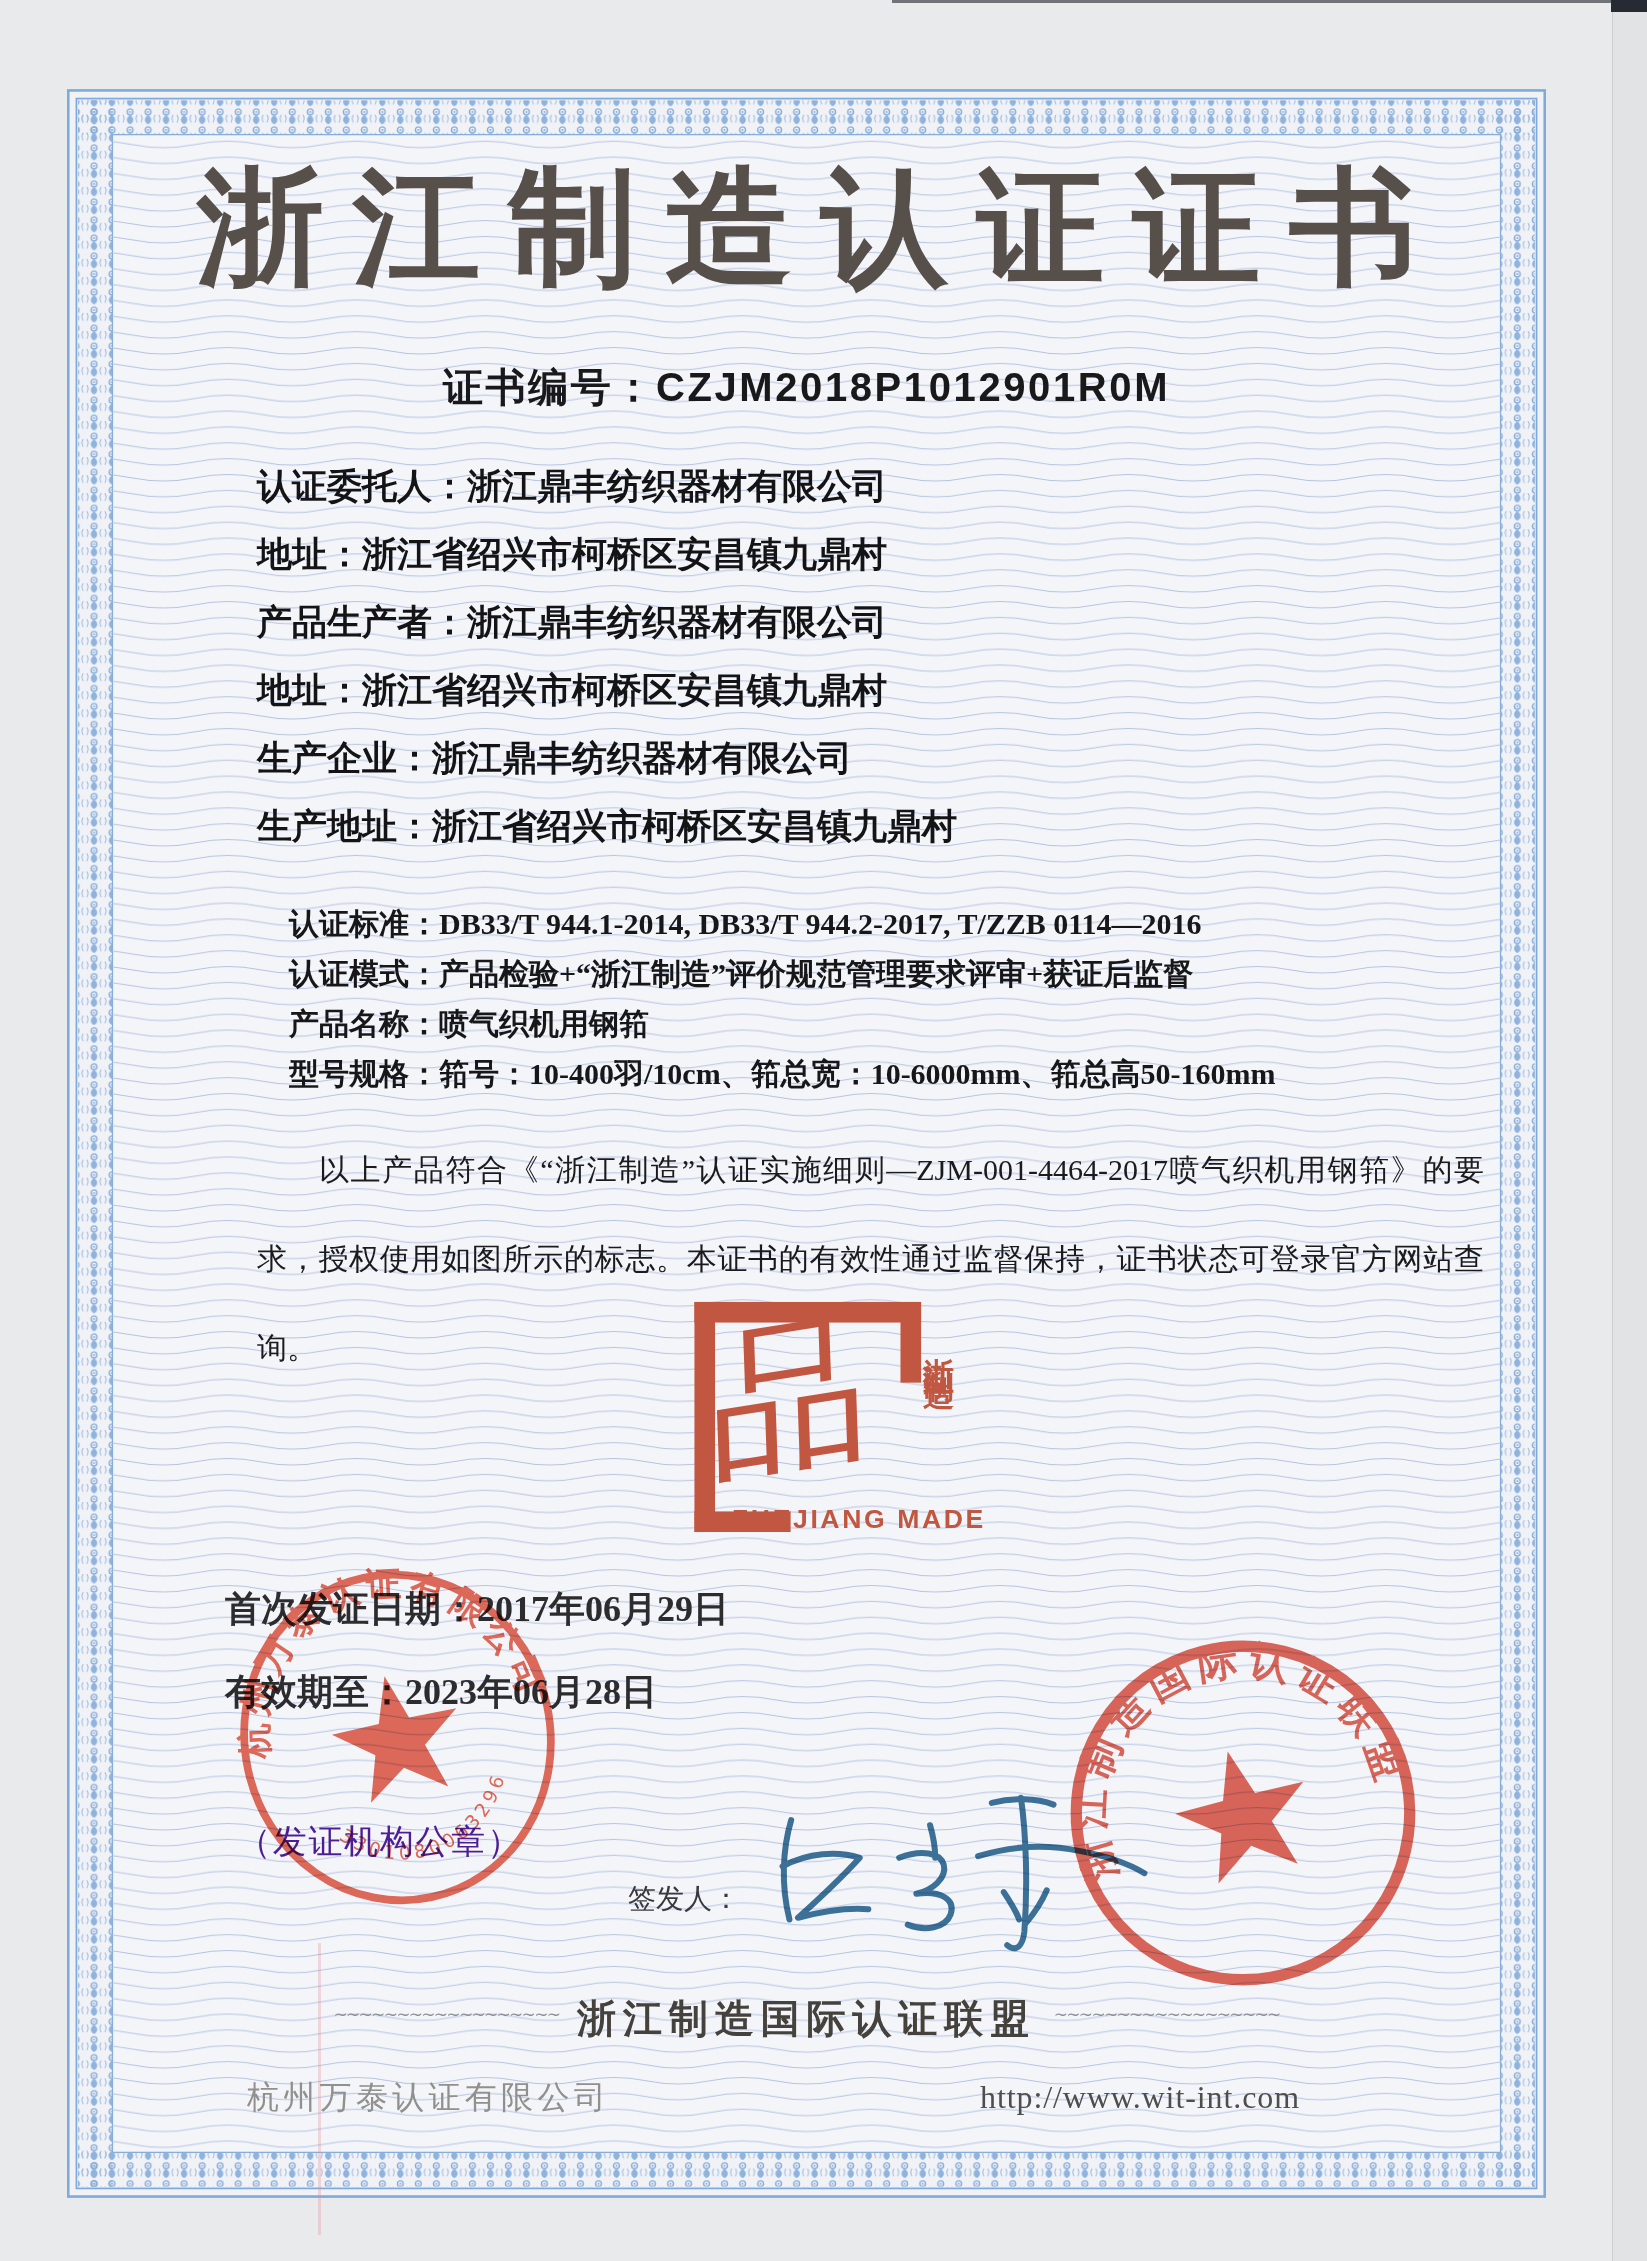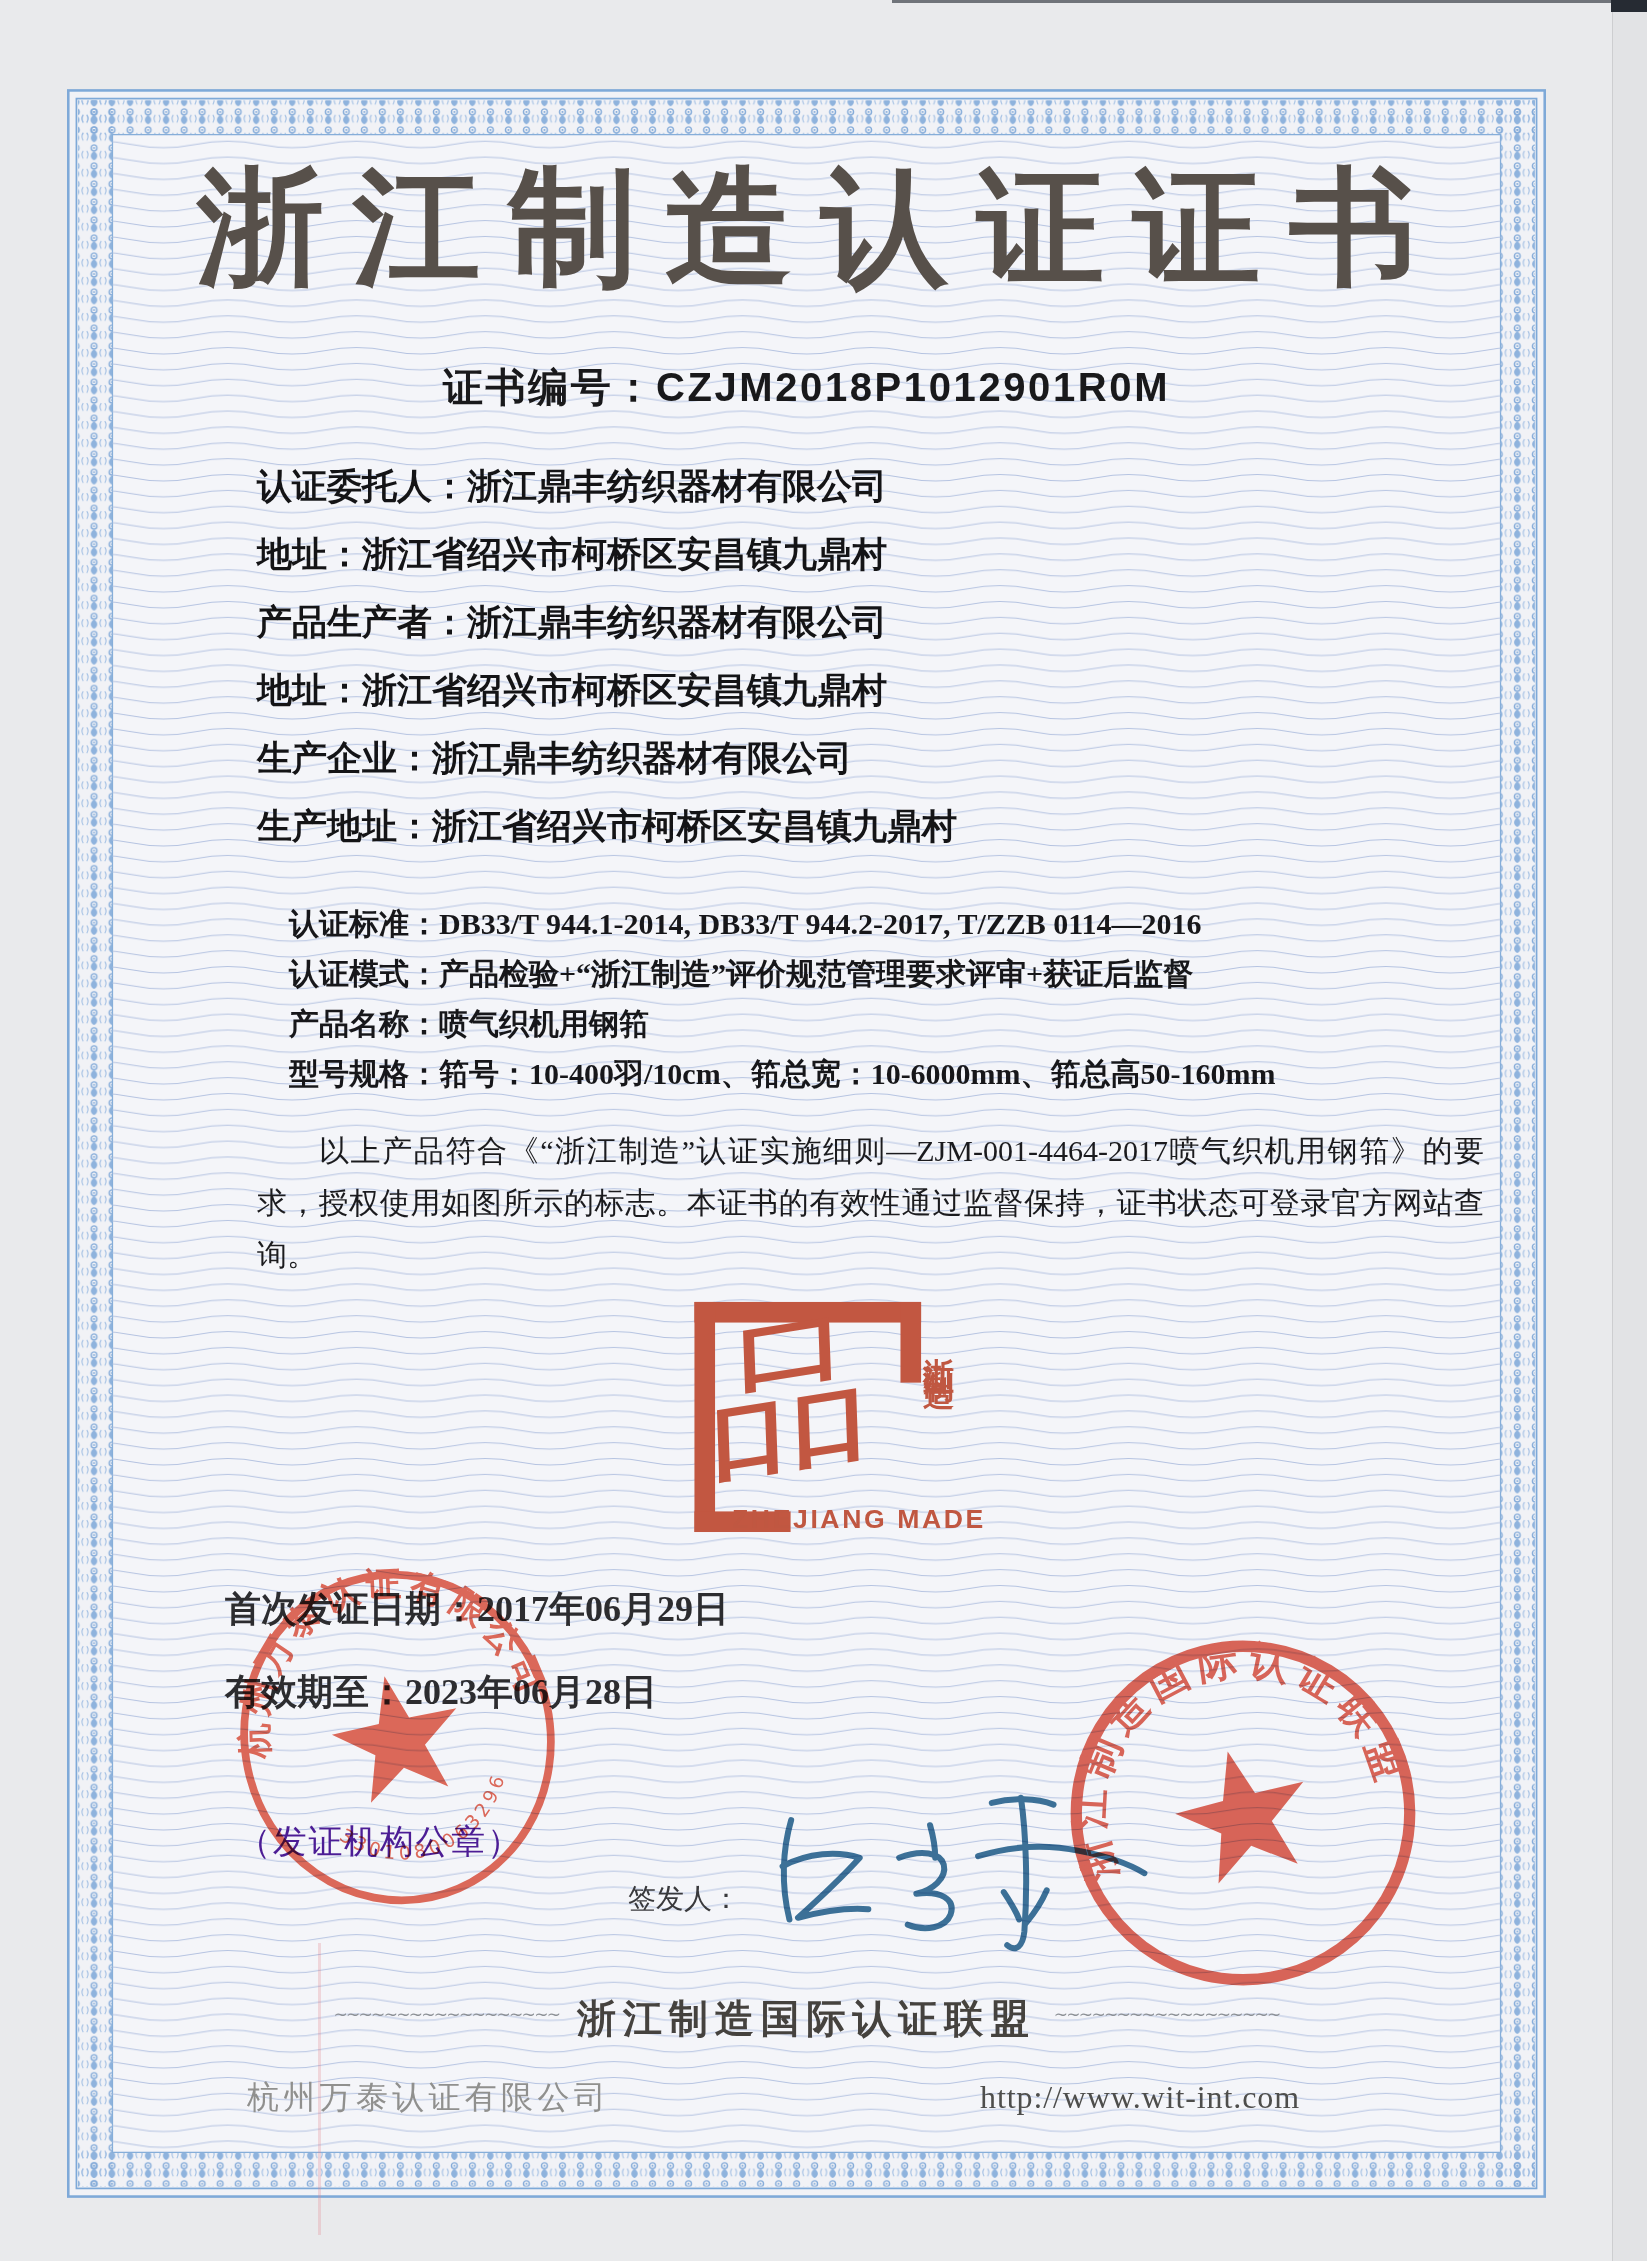--- a/index.html
+++ b/index.html
@@ -17,21 +17,21 @@
   
   #bgsvg{left:67px;top:89px;}
   
   .center-row{left:67px;width:1479px;text-align:center;color:#1c1c1e;}
   .title{top:144px;font-size:127px;font-weight:bold;color:#57504a;letter-spacing:29px;text-indent:29px;
          font-family:"Liberation Serif", serif;}
   .certno{top:360px;font-size:40px;font-weight:bold;letter-spacing:2.6px;color:#19191b;
           font-family:"Liberation Sans", sans-serif;}
   .infoblock{left:257px;top:453px;font-size:35px;font-weight:bold;color:#141416;line-height:68px;white-space:nowrap;}
   .specblock{left:257px;top:899px;font-size:30px;font-weight:bold;color:#17171a;line-height:50px;white-space:nowrap;margin-left:32px;}
-  .para{left:257px;top:1125px;width:1227px;font-size:30px;color:#1b1b1e;line-height:52px;
+  .para{left:257px;top:1125px;width:1227px;font-size:30px;color:#1b1b1e;line-height:89px;
         text-align:justify;text-indent:62px;}
   .datesblock{left:225px;top:1568px;font-size:36px;font-weight:600;color:#2c2c2f;line-height:83px;white-space:nowrap;}
   .sealnote{left:237px;top:1819px;font-size:34px;color:#4c1d95;letter-spacing:1.7px;}
   .signer{left:628px;top:1880px;font-size:28px;color:#39393c;}
   .alliance{top:1992px;font-size:39px;font-weight:bold;color:#45423e;letter-spacing:6.9px;
             font-family:"Liberation Sans", sans-serif;}
   .flourish{font-size:17px;color:#8d9196;letter-spacing:-1.7px;vertical-align:12px;font-weight:normal;
             font-family:"DejaVu Sans", sans-serif;}
   .issuer{left:247px;top:2076px;font-size:32px;color:#90908e;letter-spacing:4.3px;}
   .url{left:980px;top:2079px;font-size:32px;color:#4e4e4c;letter-spacing:0.9px;}

